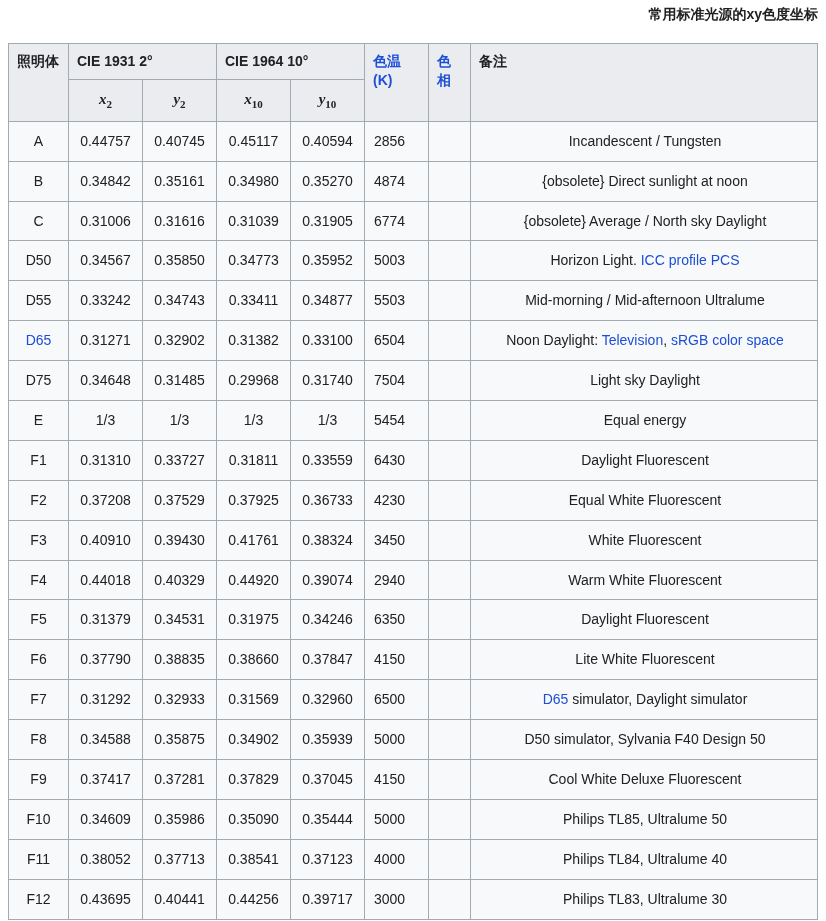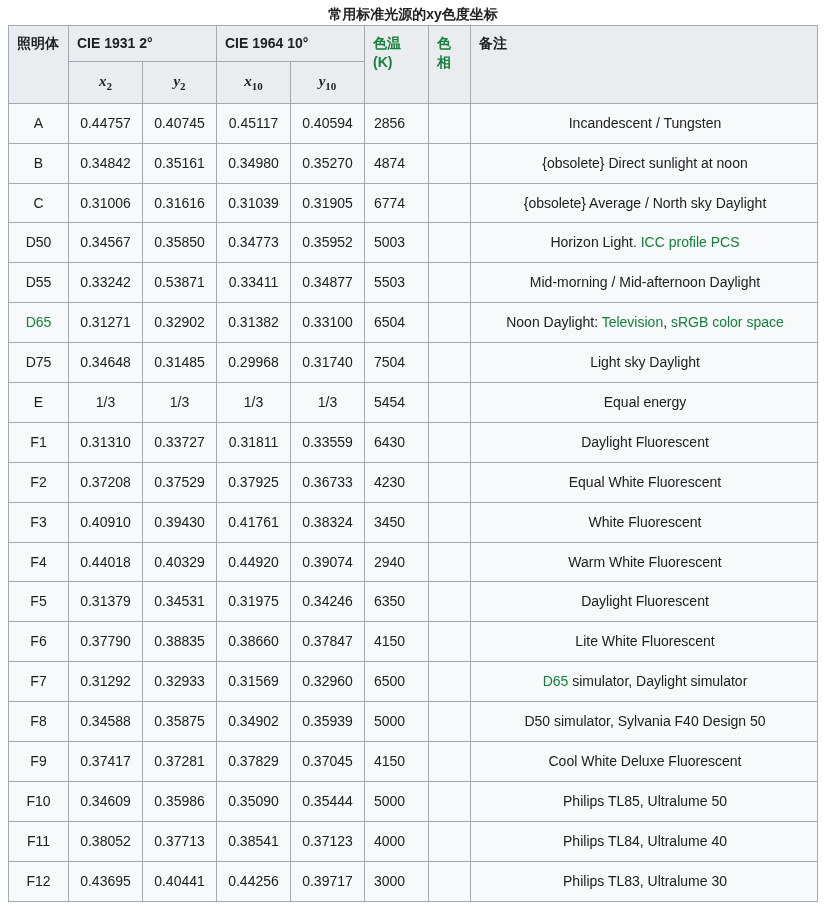--- a/index.html
+++ b/index.html
@@ -5,23 +5,23 @@
   * { box-sizing: border-box; }
   html, body { margin: 0; padding: 0; background: #ffffff; }
   body {
     font-family: "Liberation Sans", "DejaVu Sans", sans-serif;
     font-size: 14px;
     color: #202122;
     width: 826px;
   }
   .page { padding: 4px 8px 8px 8px; }
   .caption {
-    text-align: center;
+    text-align: right;
     font-weight: bold;
-    padding: 2px 0 1px 0;
+    padding: 2px 0 19px 0;
     color: #202122;
   }
   table.wikitable {
     border-collapse: collapse;
     width: 100%;
     background: #f8f9fa;
   }
   table.wikitable th, table.wikitable td {
     border: 1px solid #a2a9b1;
     line-height: 1.35;
@@ -50,21 +50,21 @@
   .col-cct { width: 64px; }
   .col-hue { width: 42px; }
   tbody td {
     background: #f8f9fa;
     padding: 10px 8px;
     text-align: center;
     vertical-align: middle;
   }
   tbody td.cct { text-align: left; padding-left: 9px; }
   tbody td.note { text-align: center; padding-left: 10px; }
-  a { color: #15803d; text-decoration: none; cursor: pointer; }
+  a { color: #1d4ed8; text-decoration: none; cursor: pointer; }
 </style>
 </head>
 <body>
 
 <div class="page">
   <div class="caption">常用标准光源的xy色度坐标</div>
 
   <table class="wikitable">
     <thead>
       <tr>
@@ -119,26 +119,26 @@
           <td class="num">0.35850</td>
           <td class="num">0.34773</td>
           <td class="num">0.35952</td>
           <td class="cct">5003</td>
           <td class="hue"></td>
           <td class="note"><span>Horizon Light. </span><a href="#">ICC profile PCS</a></td>
         </tr>
         <tr>
           <td class="il"><span>D55</span></td>
           <td class="num">0.33242</td>
-          <td class="num">0.53871</td>
+          <td class="num">0.34743</td>
           <td class="num">0.33411</td>
           <td class="num">0.34877</td>
           <td class="cct">5503</td>
           <td class="hue"></td>
-          <td class="note"><span>Mid-morning / Mid-afternoon Daylight</span></td>
+          <td class="note"><span>Mid-morning / Mid-afternoon Ultralume</span></td>
         </tr>
         <tr>
           <td class="il"><a href="#">D65</a></td>
           <td class="num">0.31271</td>
           <td class="num">0.32902</td>
           <td class="num">0.31382</td>
           <td class="num">0.33100</td>
           <td class="cct">6504</td>
           <td class="hue"></td>
           <td class="note"><span>Noon Daylight: </span><a href="#">Television</a><span>, </span><a href="#">sRGB color space</a></td>

